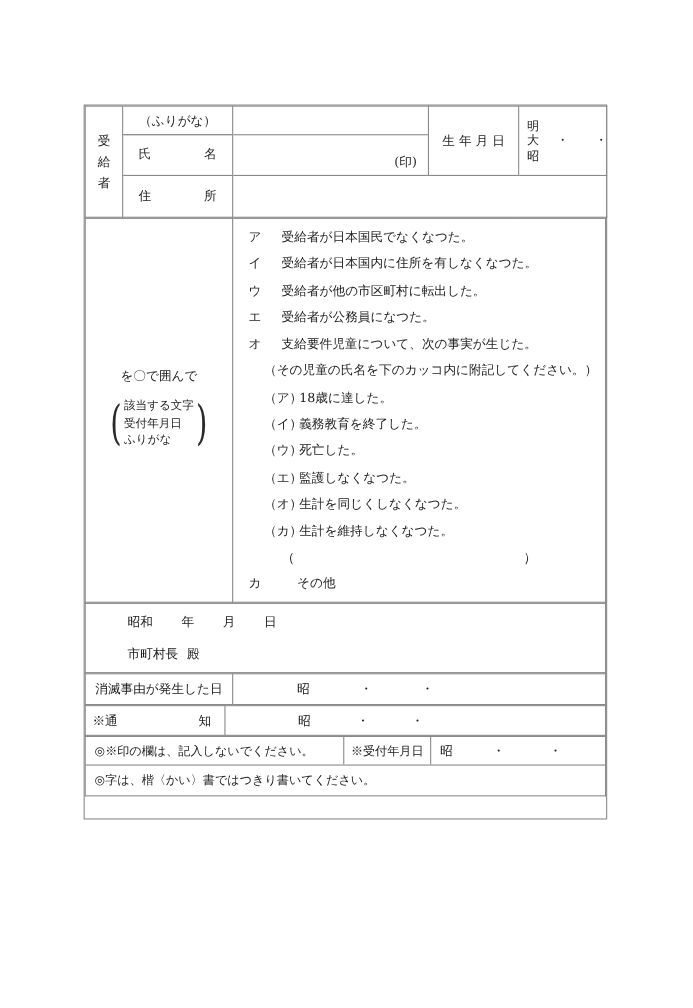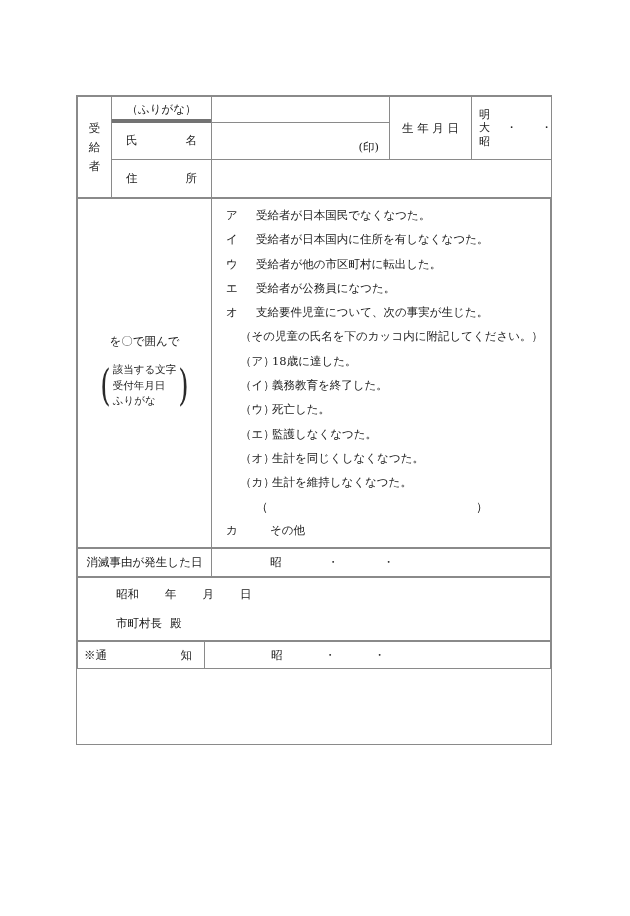--- a/index.html
+++ b/index.html
@@ -73,23 +73,22 @@
     text-align: center;
     font-size: 11.5px;
   }
 
   .name-stack { height: 62px; position: relative; }
   .furigana-row {
     height: 26px;
     line-height: 26px;
     text-align: center;
     font-size: 11.5px;
-    border-bottom: 4px solid #737373;
+    border-bottom: 1px solid #737373;
     box-sizing: border-box;
-    font-family: Liberation Mono, monospace;
   }
   .name-row {
     height: 35px;
     line-height: 35px;
     text-align: center;
     font-size: 11.5px;
   }
   .name-write-top {
     height: 26px;
     border-bottom: 1px solid #8a8a8a;
@@ -411,55 +410,55 @@
             <span class="r-cont">その他</span>
           </div>
 
         </div>
       </td>
     </tr>
   </tbody>
     </table>
 
   <table class="grid">
+    <tbody>
+        <tr>
+      <td>
+        <div class="addressee">
+          <div class="date-line">
+            <span>昭和</span><span class="sp"></span><span>年</span><span class="sp"></span><span>月</span><span class="sp"></span><span>日</span>
+          </div>
+          <div class="to-line">
+            <span>市町村長</span><span class="sp"></span><span>殿</span>
+          </div>
+        </div>
+      </td>
+    </tr>
+  </tbody>
+    </table>
+
+  <table class="grid">
     <colgroup>
       <col style="width:134px">
       <col>
     </colgroup>
     <tbody>
         <tr>
       <td class="occ-label">消滅事由が発生した日</td>
       <td>
         <div class="era-inline">
           <span>昭</span>
           <span class="dots">・・</span>
         </div>
       </td>
     </tr>
   </tbody>
     </table>
 
   <table class="grid">
-    <tbody>
-        <tr>
-      <td>
-        <div class="addressee">
-          <div class="date-line">
-            <span>昭和</span><span class="sp"></span><span>年</span><span class="sp"></span><span>月</span><span class="sp"></span><span>日</span>
-          </div>
-          <div class="to-line">
-            <span>市町村長</span><span class="sp"></span><span>殿</span>
-          </div>
-        </div>
-      </td>
-    </tr>
-  </tbody>
-    </table>
-
-  <table class="grid">
     <colgroup>
       <col style="width:127px">
       <col>
     </colgroup>
     <tbody>
         <tr>
       <td>
         <div class="notif-label">
           <span>※通</span>
           <span>知</span>
@@ -468,14 +467,31 @@
       <td>
         <div class="notif-era">
           <span>昭</span>
           <span class="dots">・・</span>
         </div>
       </td>
     </tr>
   </tbody>
     </table>
 
+  <table class="grid">
+    <tbody>
+        <tr>
+      <td class="notes-cell">
+        <div class="note-line-1">
+          <div class="note-text-1">◎※印の欄は、記入しないでください。</div>
+          <div class="recv-label">※受付年月日</div>
+          <div class="recv-era">
+            <span>昭</span>
+            <span class="dots">・・</span>
+          </div>
+        </div>
+        <div class="note-line-2">◎字は、楷〈かい〉書ではつきり書いてください。</div>
+      </td>
+    </tr>
+  </tbody>
+    </table>
 
 </div>
 
 </body></html>

